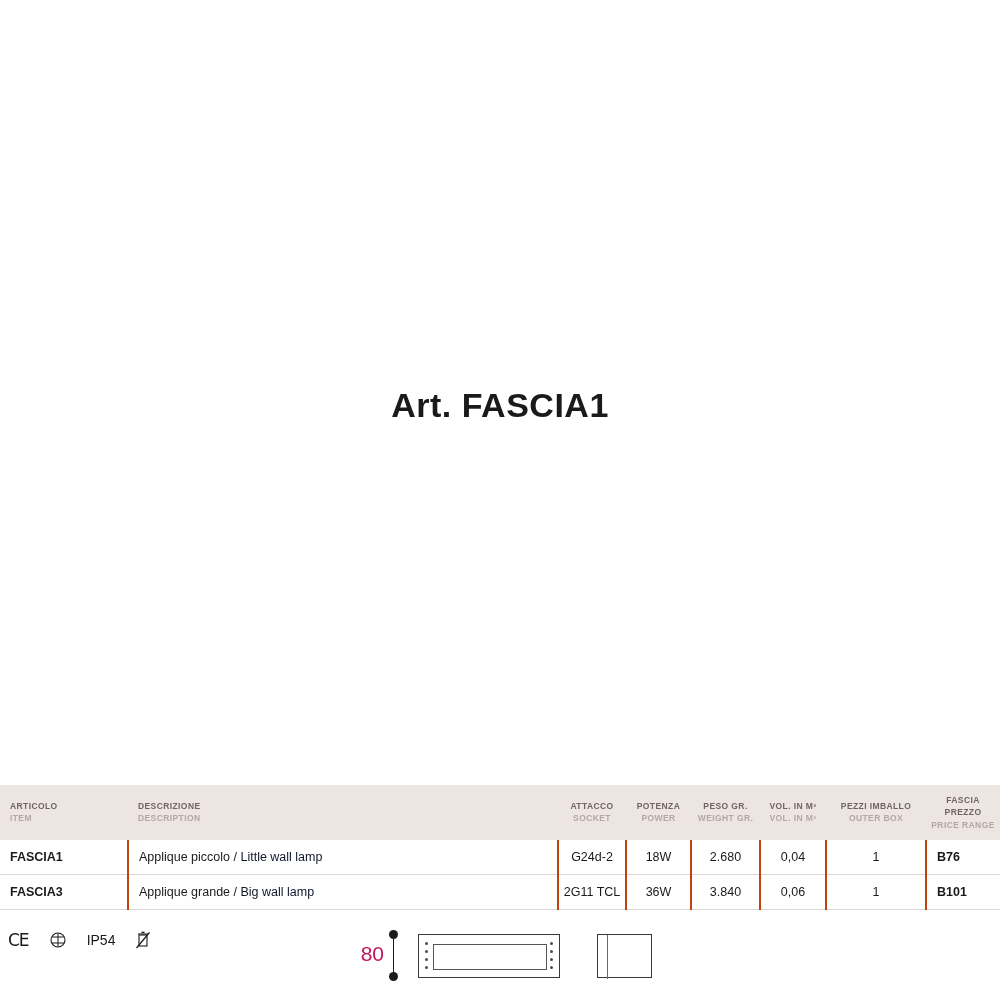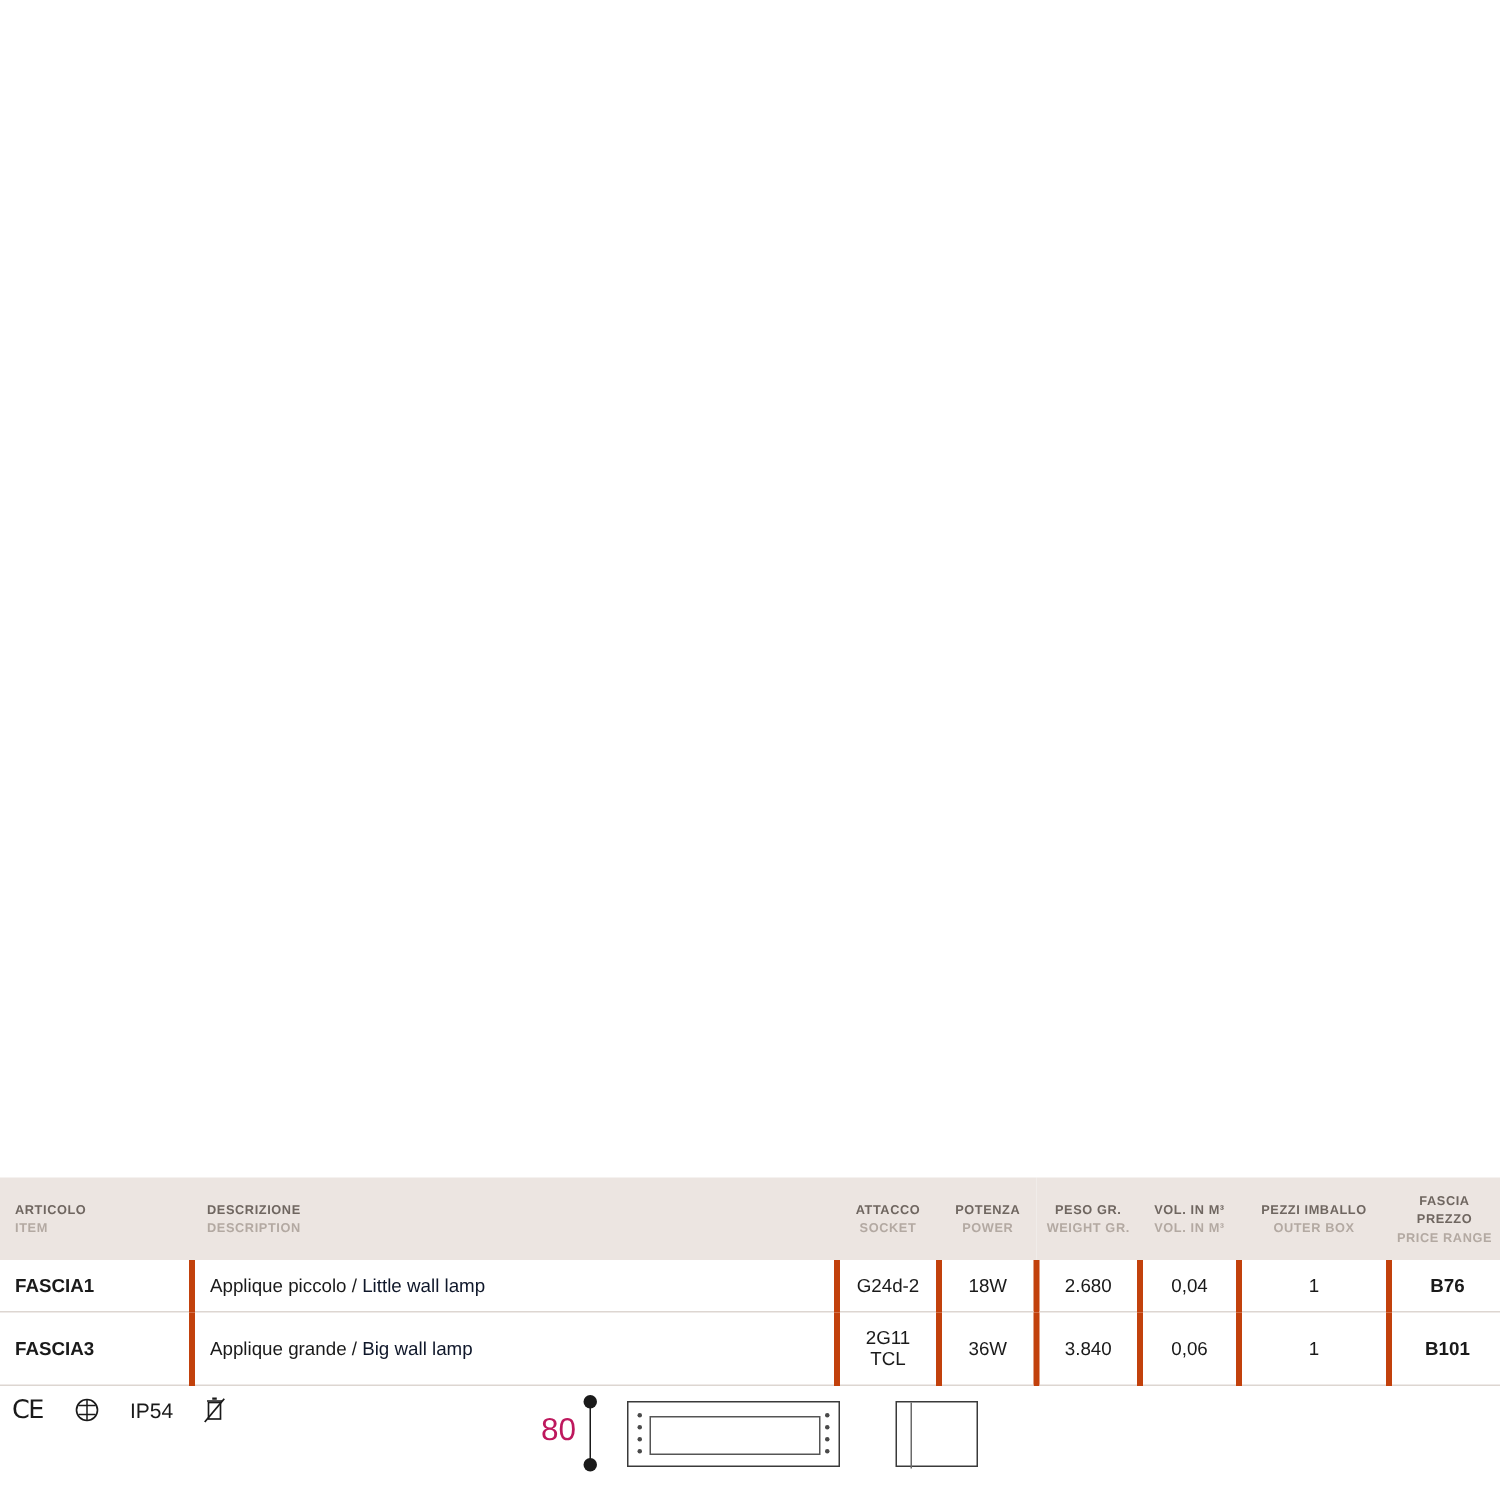--- a/index.html
+++ b/index.html
@@ -117,47 +117,48 @@
     height: 36px;
   }
   table.spec th .l1 { color: #6f6660; display: block; }
   table.spec th .l2 { color: #b3a9a2; display: block; }
   table.spec th.c, table.spec td.c { text-align: center; padding-left: 4px; padding-right: 4px; }
 
   table.spec td {
     font-size: 12.5px;
     padding: 10px 8px 10px 10px;
     border-bottom: 1px solid #ddd6d1;
-    border-right: 4px solid #c2410c;
+    border-right: 2px solid #c2410c;
     color: #1a1a1a;
     height: 33px;
   }
   table.spec tr td:last-child { border-right: none; }
   table.spec td.item { font-weight: bold; font-size: 12.5px; }
   table.spec td.desc .sec { color: #0f172a; }
-  table.spec td.price { font-weight: bold; text-align: center; }
+  table.spec td.price { font-weight: bold; }
 
   
   .footer {
     position: absolute;
     left: 8px; top: 930px;
     display: flex; align-items: center;
     gap: 21px;
     font-size: 14px;
     color: #1a1a1a;
   }
   .ce { font-size: 17px; letter-spacing: -1px; font-family: "DejaVu Sans", sans-serif; }
   .ip { font-size: 14px; text-align: right; }
   .icon-svg { display: block; }
 </style>
 </head>
 <body>
 
 <div class="page">
 
+  <div class="title">Art. FASCIA1</div>
 
   <div class="drawing">
 
     <div class="dim-80-label">80</div>
     <div class="vline"></div>
     <div class="vcap top"></div>
     <div class="vcap bot"></div>
 
     <div class="front-view">
       <div class="front-inner"></div>

